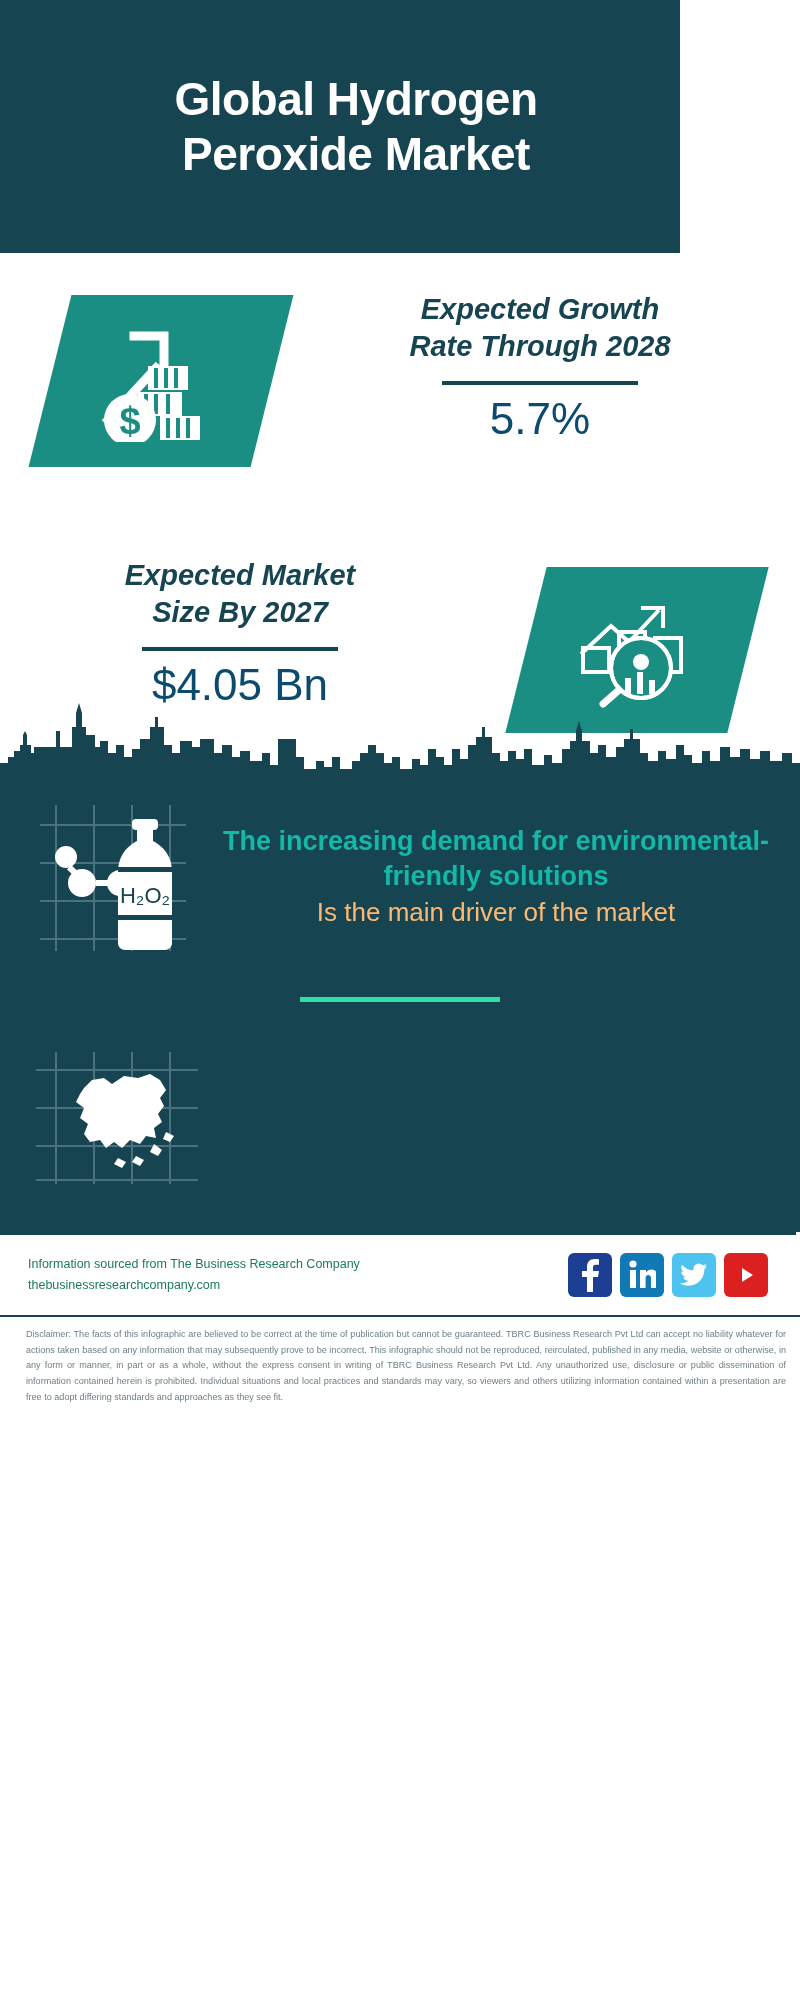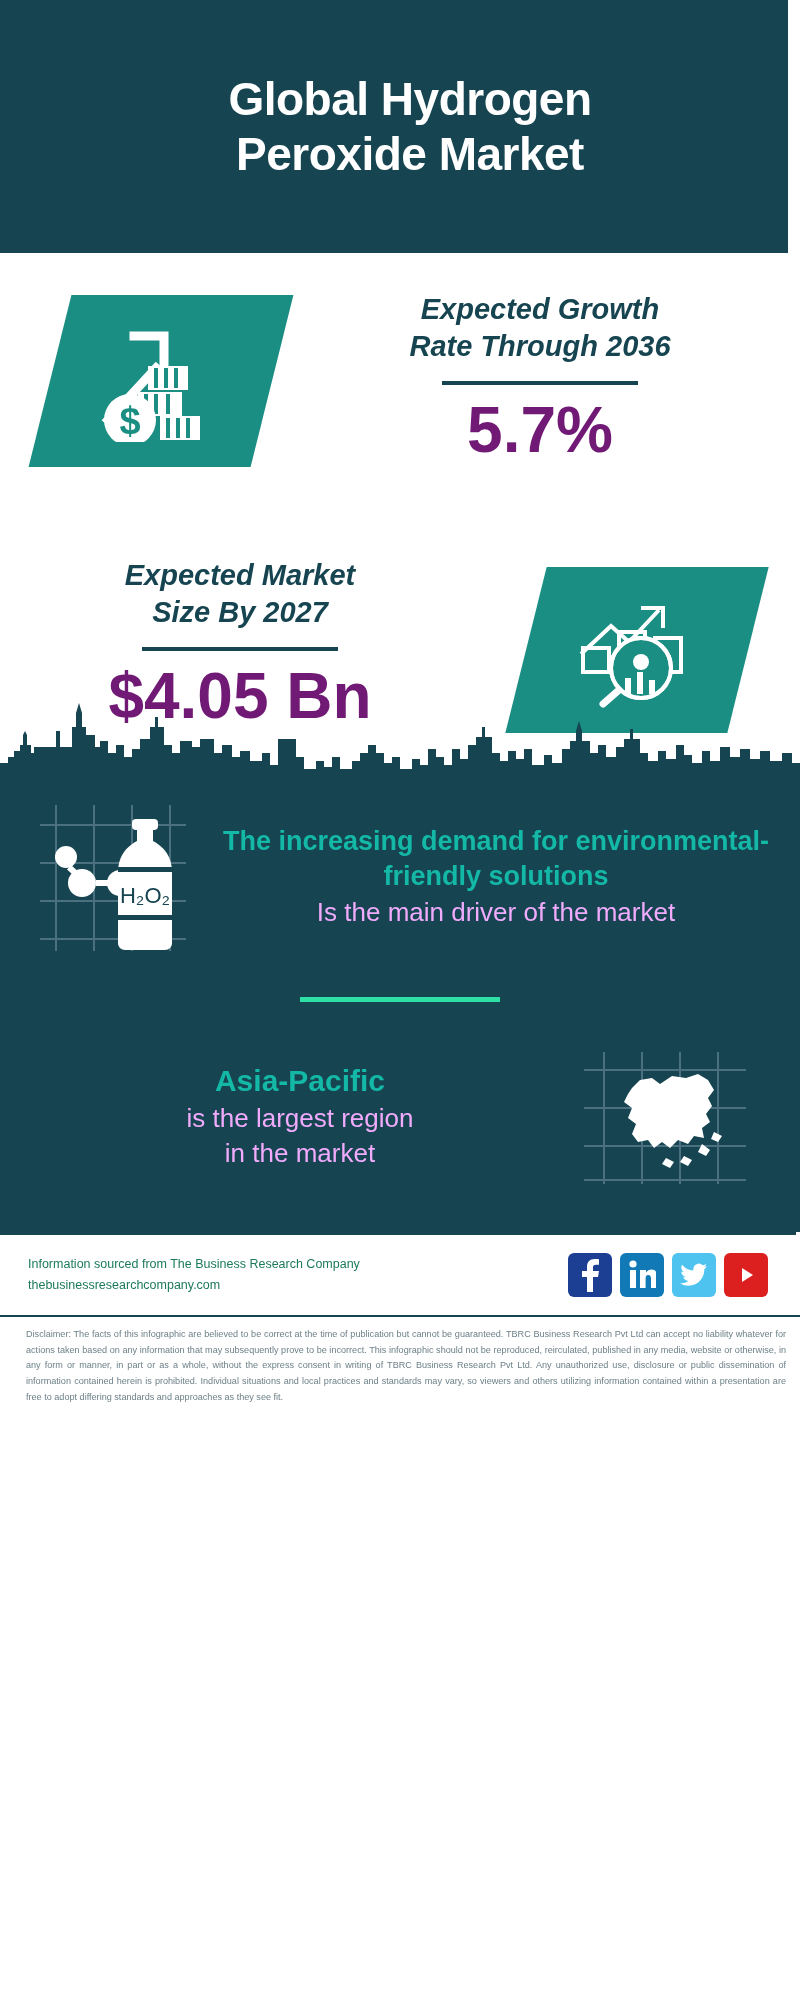--- a/index.html
+++ b/index.html
@@ -7,21 +7,21 @@
     width:800px; height:2000px;
     background:#ffffff;
     font-family:"Liberation Sans", sans-serif;
     overflow:hidden;
     position:relative;
   }
   .page { width:800px; height:2000px; position:relative; }
 
   
   .header {
-    width:788px; height:253px;
+    width:680px; height:253px;
     background:#164450;
     display:flex; align-items:center; justify-content:center;
     text-align:center;
     padding-left:32px;
   }
   .header-title {
     color:#ffffff;
     font-size:46px;
     font-weight:bold;
     line-height:1.18;
@@ -56,23 +56,23 @@
     font-weight:bold;
     line-height:1.28;
     font-style:italic;
   }
   .kpi-rule {
     width:196px; height:4px;
     background:#164450;
     margin:16px auto 10px auto;
   }
   .kpi-value {
-    color:#701a75;
-    font-size:64px;
-    font-weight:bold;
+    color:#0c4a6e;
+    font-size:44px;
+    font-weight:normal;
     line-height:1.1;
   }
 
   
   .size-section {
     position:relative;
     width:800px; height:230px;
     background:#ffffff;
   }
   .size-text {
@@ -104,21 +104,21 @@
   }
   .driver-icon { width:190px; flex:0 0 190px; }
   .driver-copy { flex:1; text-align:center; padding:0 4px 0 6px; }
   .hl-green {
     color:#14b8a6;
     font-size:27px;
     font-weight:bold;
     line-height:1.32;
   }
   .sub-white {
-    color:#f0abfc;
+    color:#fdba74;
     font-size:26px;
     line-height:1.35;
   }
 
   .green-divider {
     width:200px; height:5px;
     background:#2ee0a5;
     margin:38px auto 0 auto;
   }
 
@@ -196,21 +196,21 @@
         <rect x="90" y="98" width="4" height="20" fill="#1a8e82"></rect>
         <rect x="100" y="98" width="4" height="20" fill="#1a8e82"></rect>
 
         <circle cx="44" cy="100" r="26" fill="#ffffff"></circle>
         <text x="44" y="114" font-family="'Liberation Sans',sans-serif" font-size="38" font-weight="bold" fill="#1a8e82" text-anchor="middle">$</text>
       </svg>
     </div>
 
     <div class="growth-text">
       <div class="kpi-label">Expected Growth</div>
-      <div class="kpi-label">Rate Through 2036</div>
+      <div class="kpi-label">Rate Through 2028</div>
       <div class="kpi-rule"></div>
       <div class="kpi-value">5.7%</div>
     </div>
   </div>
 
   <div class="size-section">
     <div class="size-text">
       <div class="kpi-label">Expected Market</div>
       <div class="kpi-label">Size By 2027</div>
       <div class="kpi-rule"></div>
@@ -282,25 +282,20 @@
 
       <div class="driver-copy">
         <div class="hl-green">The increasing demand for environmental-friendly solutions</div>
         <div class="sub-white">Is the main driver of the market</div>
       </div>
     </div>
 
     <div class="green-divider"></div>
 
     <div class="region-row">
-      <div class="region-copy">
-        <div class="hl-green" style="font-size:30px;">Asia-Pacific</div>
-        <div class="sub-white">is the largest region</div>
-        <div class="sub-white">in the market</div>
-      </div>
 
       <div class="region-icon">
         <svg width="180" height="140" viewBox="0 0 180 140">
           <g stroke="#4b7180" stroke-width="2">
             <line x1="10" y1="26" x2="172" y2="26"></line>
             <line x1="10" y1="64" x2="172" y2="64"></line>
             <line x1="10" y1="102" x2="172" y2="102"></line>
             <line x1="10" y1="136" x2="172" y2="136"></line>
             <line x1="30" y1="8" x2="30" y2="140"></line>
             <line x1="68" y1="8" x2="68" y2="140"></line>

